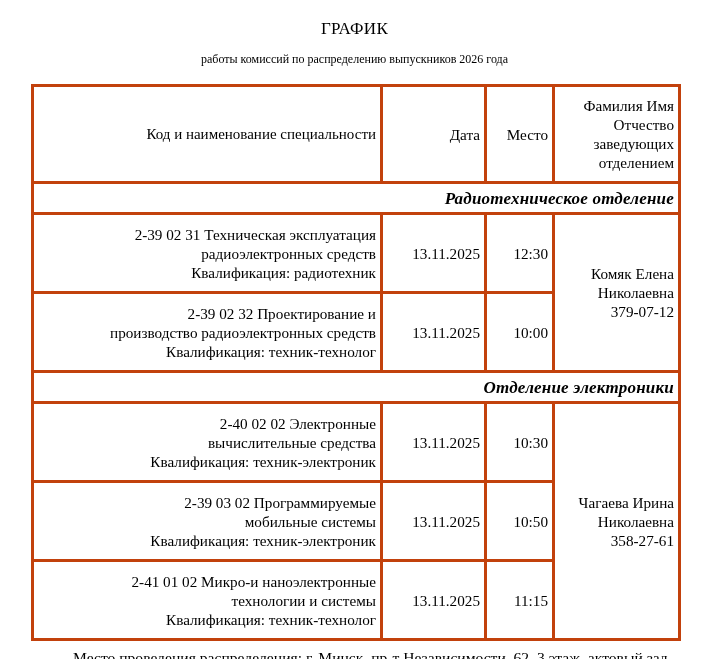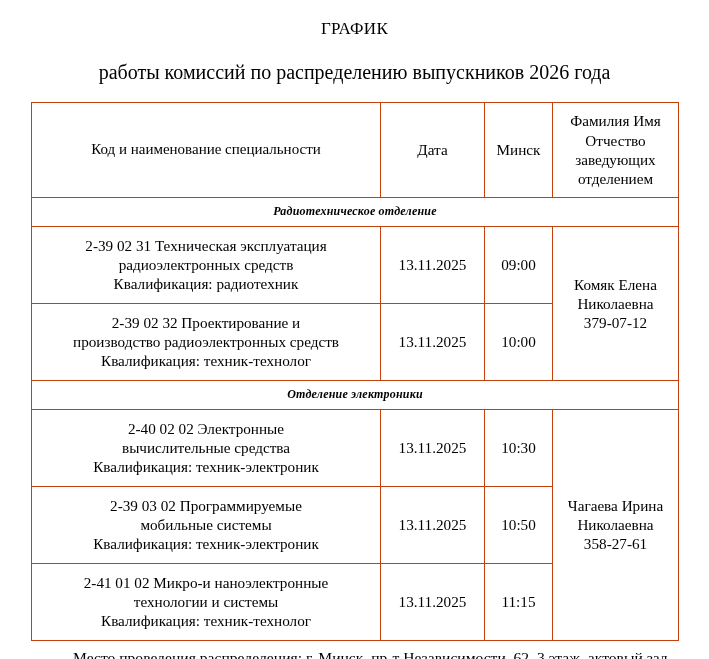--- a/index.html
+++ b/index.html
@@ -25,58 +25,58 @@
   .title-block {
     padding-top: 18px;
     text-align: center;
   }
   .doc-title {
     font-size: 17px;
     letter-spacing: 0.3px;
     line-height: 1.28;
   }
   .doc-subtitle {
-    font-size: 20px;
+    font-size: 12px;
     line-height: 1.3;
-    margin-top: 19px;
+    margin-top: 12px;
   }
 
   
   .table-wrap {
     margin: 17px 31px 0 31px;
   }
   table.schedule {
     border-collapse: collapse;
     width: 647px;
     table-layout: fixed;
   }
   table.schedule td,
   table.schedule th {
-    border: 1px solid #c2410c;
+    border: 3px solid #c2410c;
     font-weight: normal;
     font-size: 15.2px;
     line-height: 1.26;
     padding: 3px 4px;
     vertical-align: middle;
-    text-align: center;
+    text-align: right;
   }
   col.c-spec  { width: 349px; }
   col.c-date  { width: 104px; }
   col.c-time  { width:  68px; }
   col.c-head  { width: 126px; }
 
   thead th {
     height: 88px;
   }
   thead th.h-spec { font-size: 15px; }
 
   tr.section td {
     font-weight: bold;
     font-style: italic;
-    font-size: 12px;
+    font-size: 17px;
     height: 26px;
     padding: 1px 4px;
     letter-spacing: 0.2px;
   }
 
   td.spec {
     height: 70px;
     padding: 5px 8px;
     font-family: Liberation Serif, serif;
   }
@@ -114,37 +114,37 @@
       <colgroup>
         <col class="c-spec">
           <col class="c-date">
           <col class="c-time">
           <col class="c-head">
       </colgroup>
       <thead>
         <tr>
           <th class="h-spec">Код и наименование специальности</th>
           <th>Дата</th>
-          <th>Минск</th>
+          <th>Место</th>
           <th>Фамилия Имя Отчество заведующих отделением</th>
         </tr>
       </thead>
       <tbody>
 
         <tr class="section">
           <td colspan="4">Радиотехническое отделение</td>
         </tr>
         <tr>
           <td class="spec">
             <span class="ln">2-39 02 31 Техническая эксплуатация</span>
             <span class="ln">радиоэлектронных средств</span>
             <span class="ln">Квалификация: радиотехник</span>
           </td>
           <td>13.11.2025</td>
-          <td>09:00</td>
+          <td>12:30</td>
           <td class="head-name" rowspan="2">
             <span class="ln">Комяк Елена</span>
             <span class="ln">Николаевна</span>
             <span class="ln">379-07-12</span>
           </td>
         </tr>
         <tr>
           <td class="spec">
             <span class="ln">2-39 02 32 Проектирование и</span>
             <span class="ln">производство радиоэлектронных средств</span>

